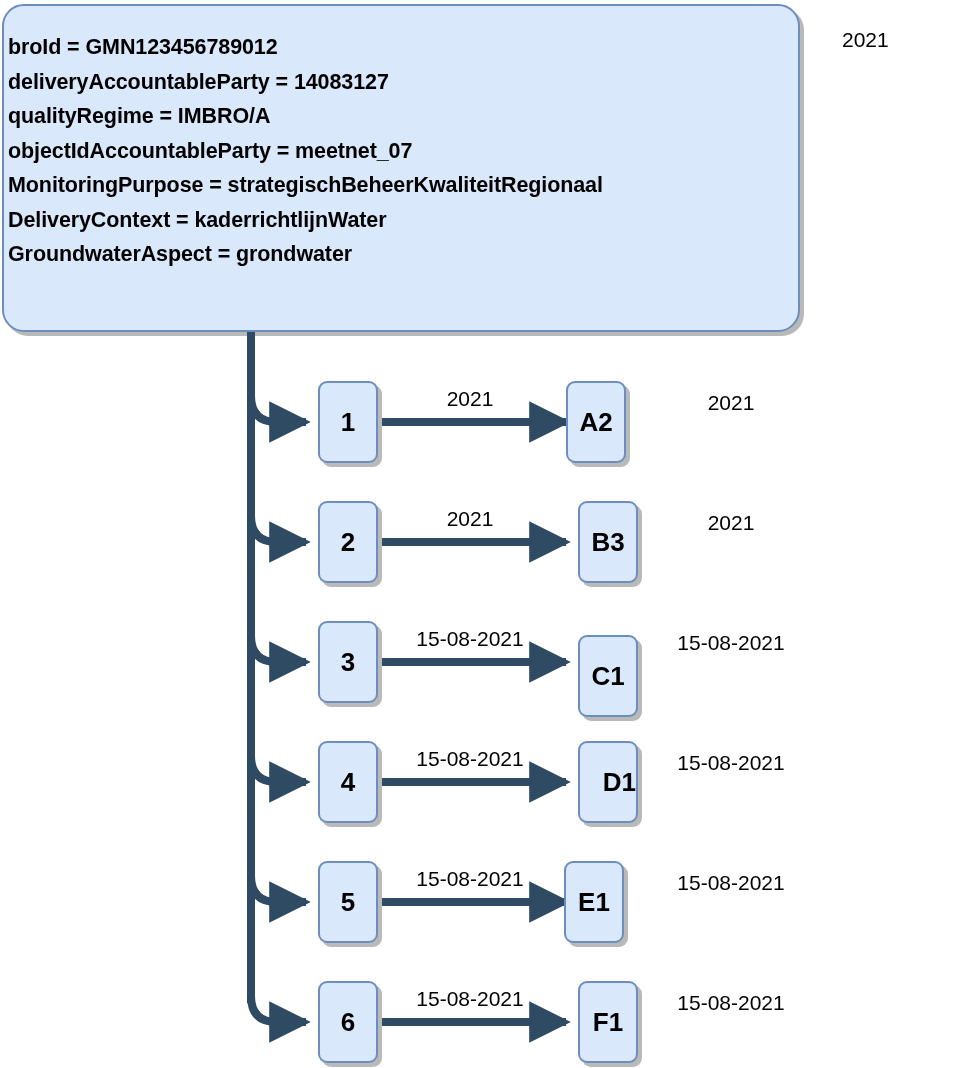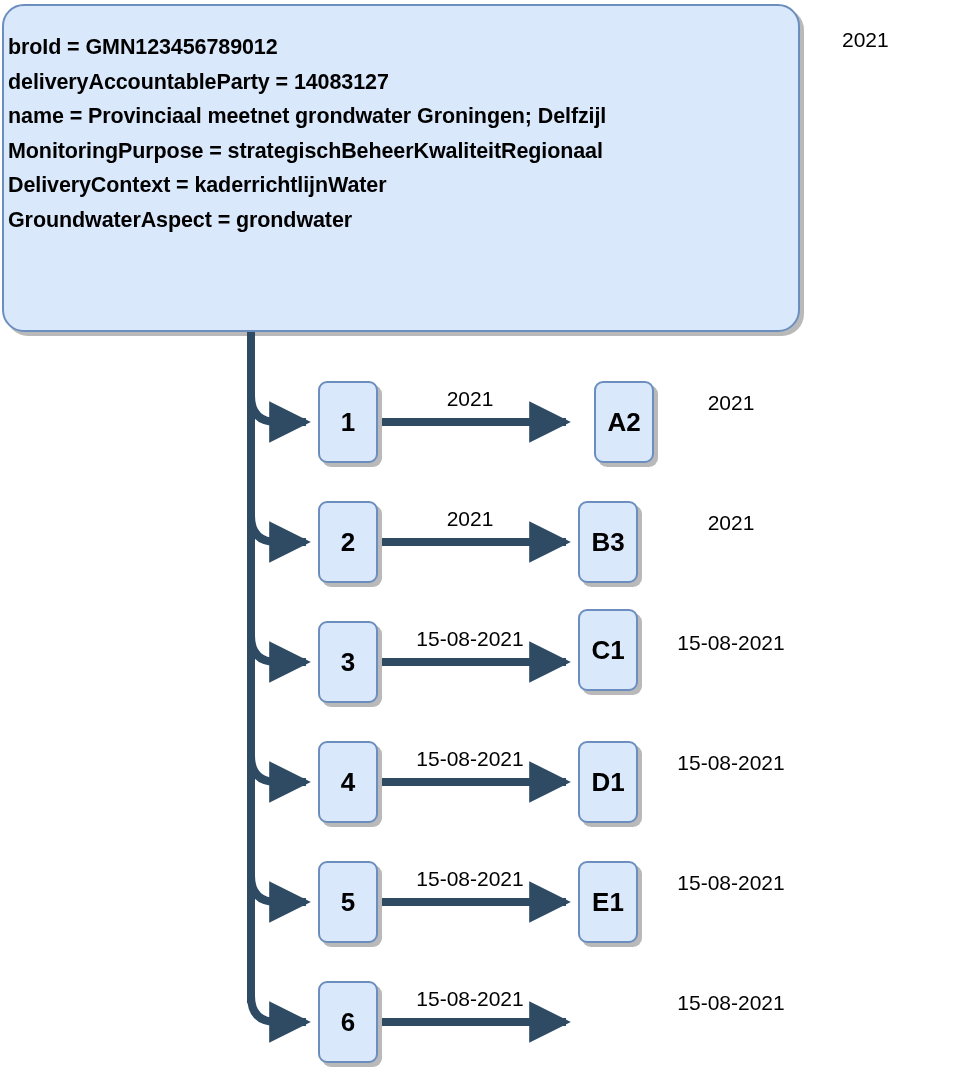--- a/index.html
+++ b/index.html
@@ -108,21 +108,22 @@
 </style>
 </head>
 <body>
 
 <div id="canvas">
 
   <div class="info-box">
     <div class="info-list">
       <div class="info-line">broId = GMN123456789012</div>
       <div class="info-line">deliveryAccountableParty = 14083127</div>
-      <div class="info-line">name = Provinciaal meetnet grondwater Groningen; Delfzijl</div>
+      <div class="info-line">qualityRegime = IMBRO/A</div>
+      <div class="info-line">objectIdAccountableParty = meetnet_07</div>
       <div class="info-line">MonitoringPurpose = strategischBeheerKwaliteitRegionaal</div>
       <div class="info-line">DeliveryContext = kaderrichtlijnWater</div>
       <div class="info-line">GroundwaterAspect = grondwater</div>
     </div>
   </div>
 
   <div class="corner-label">2021</div>
 
   <svg id="wires" viewBox="0 0 960 1068" width="960" height="1068" xmlns="http://www.w3.org/2000/svg">
     <defs>
@@ -145,60 +146,63 @@
     <path d="M380,662 L566,662" stroke="#2e4b63" stroke-width="8" fill="none" marker-end="url(#arrowhead)"></path>
     <path d="M380,782 L566,782" stroke="#2e4b63" stroke-width="8" fill="none" marker-end="url(#arrowhead)"></path>
     <path d="M380,902 L566,902" stroke="#2e4b63" stroke-width="8" fill="none" marker-end="url(#arrowhead)"></path>
     <path d="M380,1022 L566,1022" stroke="#2e4b63" stroke-width="8" fill="none" marker-end="url(#arrowhead)"></path>
   </svg>
 
   <div class="node" style="left:318px; top:381px;">
     <span class="node-label">1</span>
   </div>
   <div class="edge-label" style="left:470px; top:387px;">2021</div>
-  <div class="node" style="left:594px; top:381px;">
+  <div class="node" style="left:566px; top:381px;">
     <span class="node-label">A2</span>
   </div>
   <div class="side-label" style="left:731px; top:391px;">2021</div>
 
   <div class="node" style="left:318px; top:501px;">
     <span class="node-label">2</span>
   </div>
   <div class="edge-label" style="left:470px; top:507px;">2021</div>
   <div class="node" style="left:578px; top:501px;">
     <span class="node-label">B3</span>
   </div>
   <div class="side-label" style="left:731px; top:511px;">2021</div>
 
   <div class="node" style="left:318px; top:621px;">
     <span class="node-label">3</span>
   </div>
   <div class="edge-label" style="left:470px; top:627px;">15-08-2021</div>
-  <div class="node" style="left:578px; top:609px;">
+  <div class="node" style="left:578px; top:635px;">
     <span class="node-label">C1</span>
   </div>
   <div class="side-label" style="left:731px; top:631px;">15-08-2021</div>
 
   <div class="node" style="left:318px; top:741px;">
     <span class="node-label">4</span>
   </div>
   <div class="edge-label" style="left:470px; top:747px;">15-08-2021</div>
-  <div class="node" style="left:578px; top:741px;">
+  <div class="node" style="left:578px; top:741px;justify-content:flex-end;">
     <span class="node-label">D1</span>
   </div>
   <div class="side-label" style="left:731px; top:751px;">15-08-2021</div>
 
   <div class="node" style="left:318px; top:861px;">
     <span class="node-label">5</span>
   </div>
   <div class="edge-label" style="left:470px; top:867px;">15-08-2021</div>
-  <div class="node" style="left:578px; top:861px;">
+  <div class="node" style="left:564px; top:861px;">
     <span class="node-label">E1</span>
   </div>
   <div class="side-label" style="left:731px; top:871px;">15-08-2021</div>
 
   <div class="node" style="left:318px; top:981px;">
     <span class="node-label">6</span>
   </div>
   <div class="edge-label" style="left:470px; top:987px;">15-08-2021</div>
+  <div class="node" style="left:578px; top:981px;">
+    <span class="node-label">F1</span>
+  </div>
   <div class="side-label" style="left:731px; top:991px;">15-08-2021</div>
 
 </div>
 
 </body></html>

